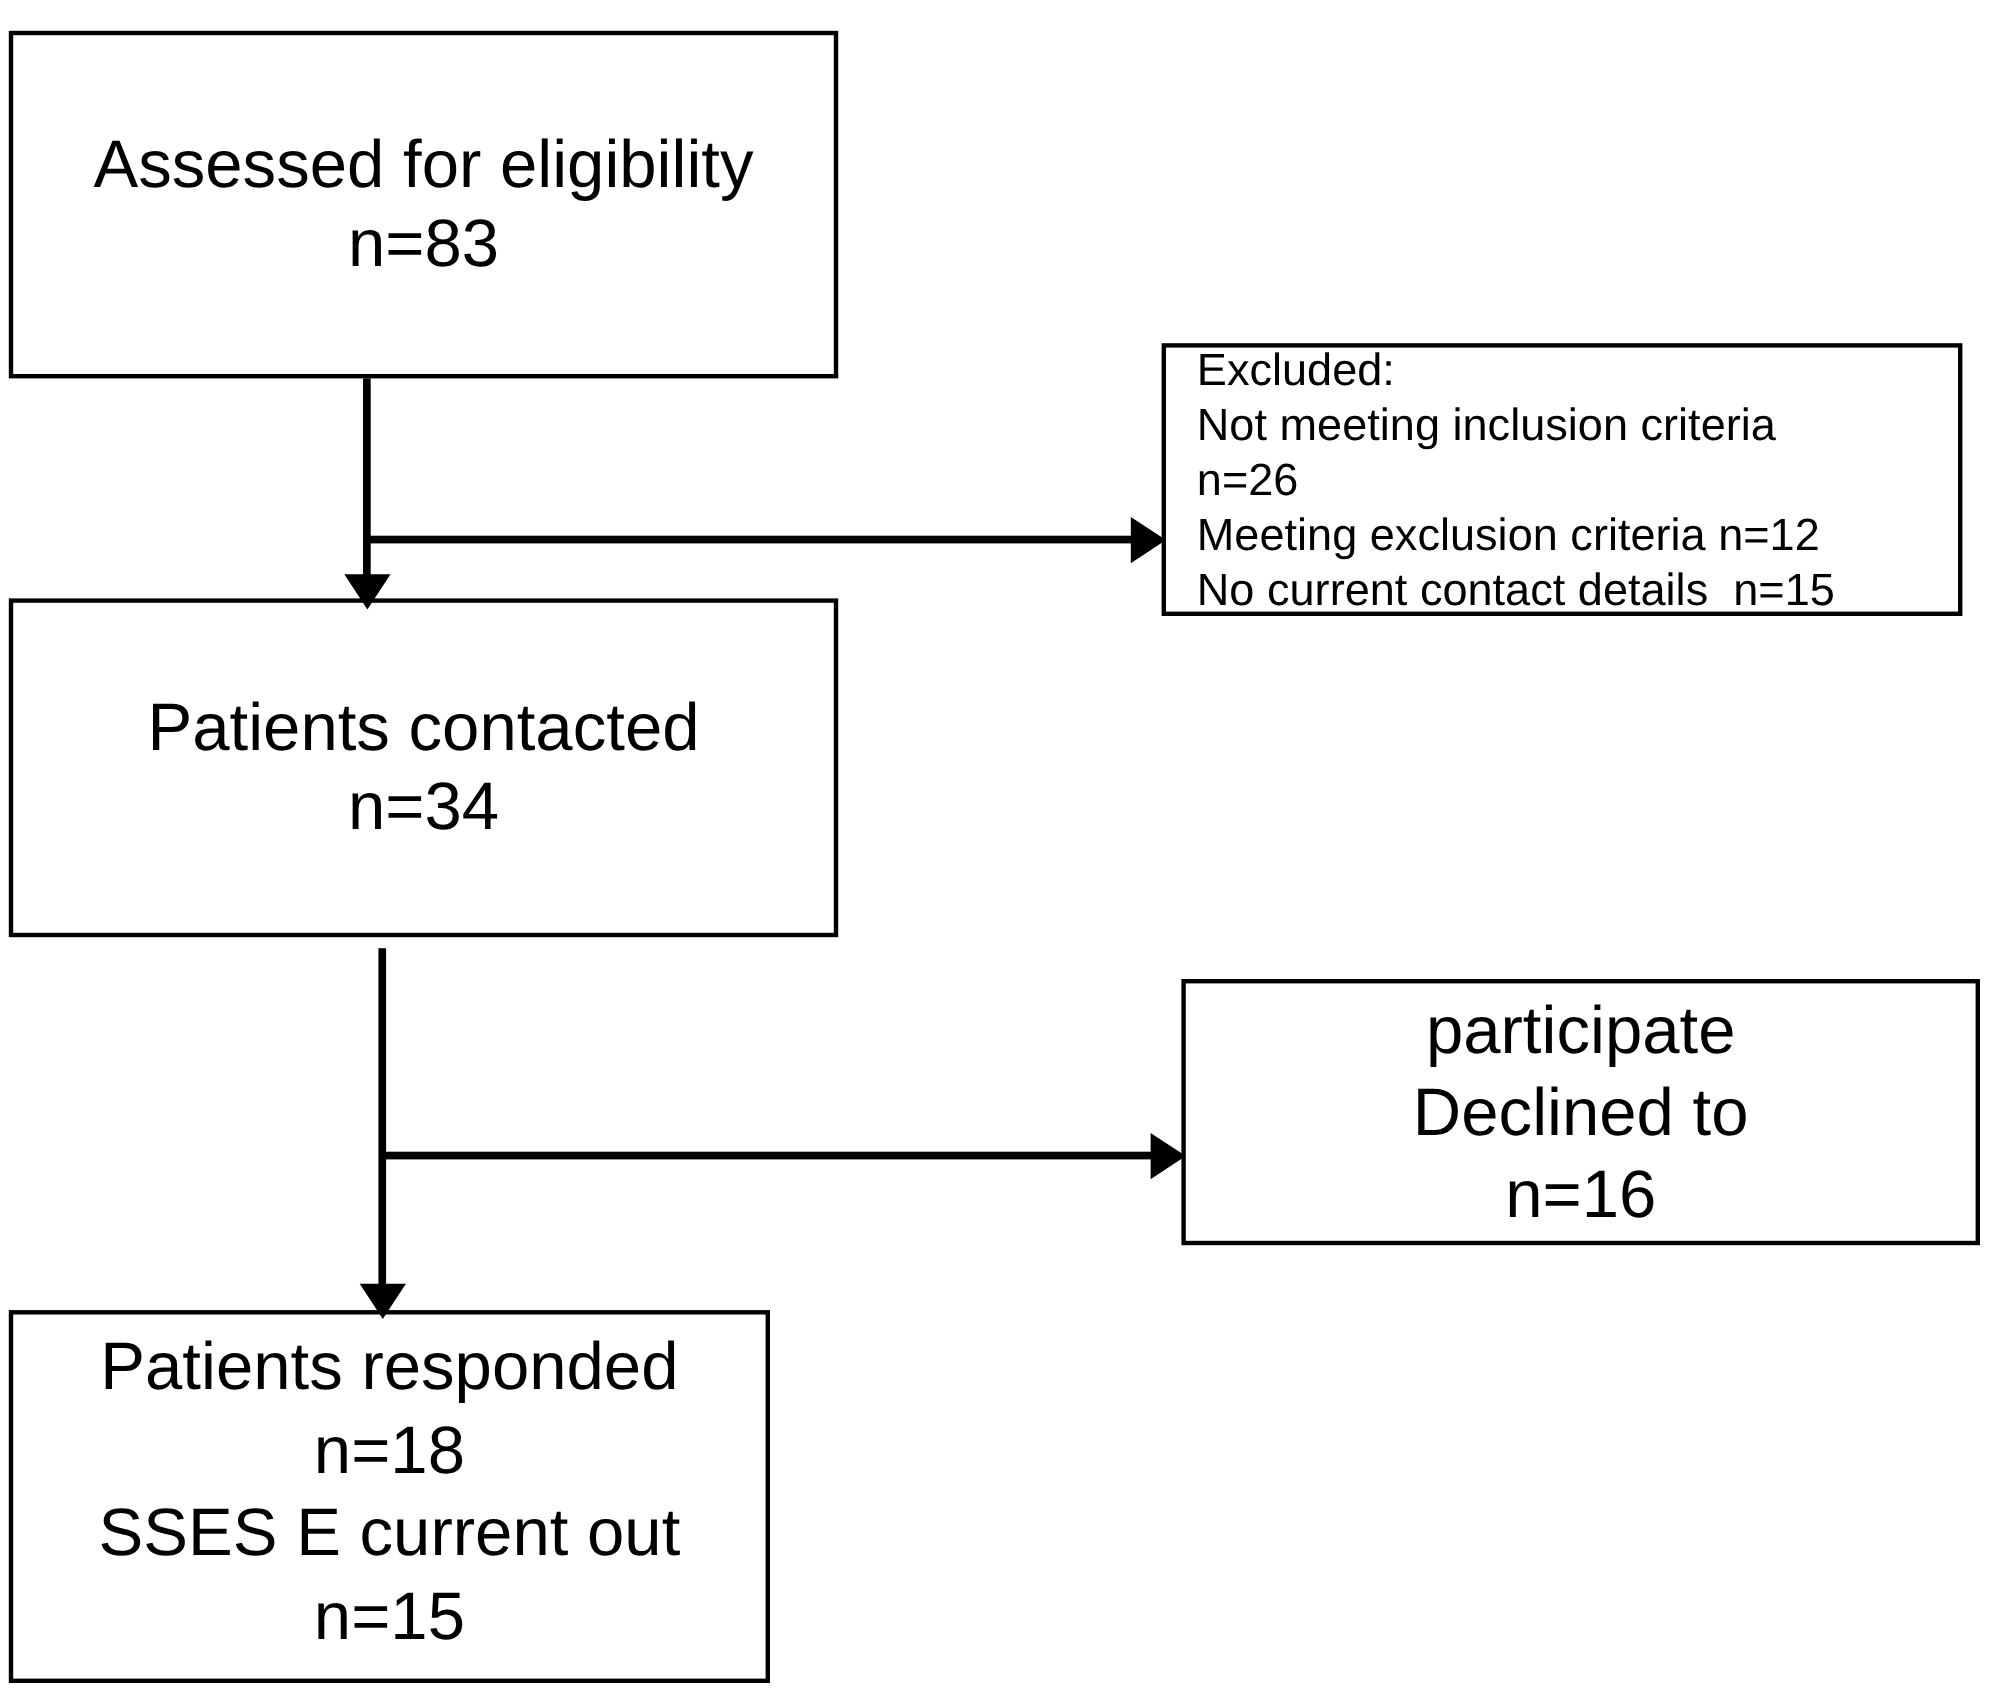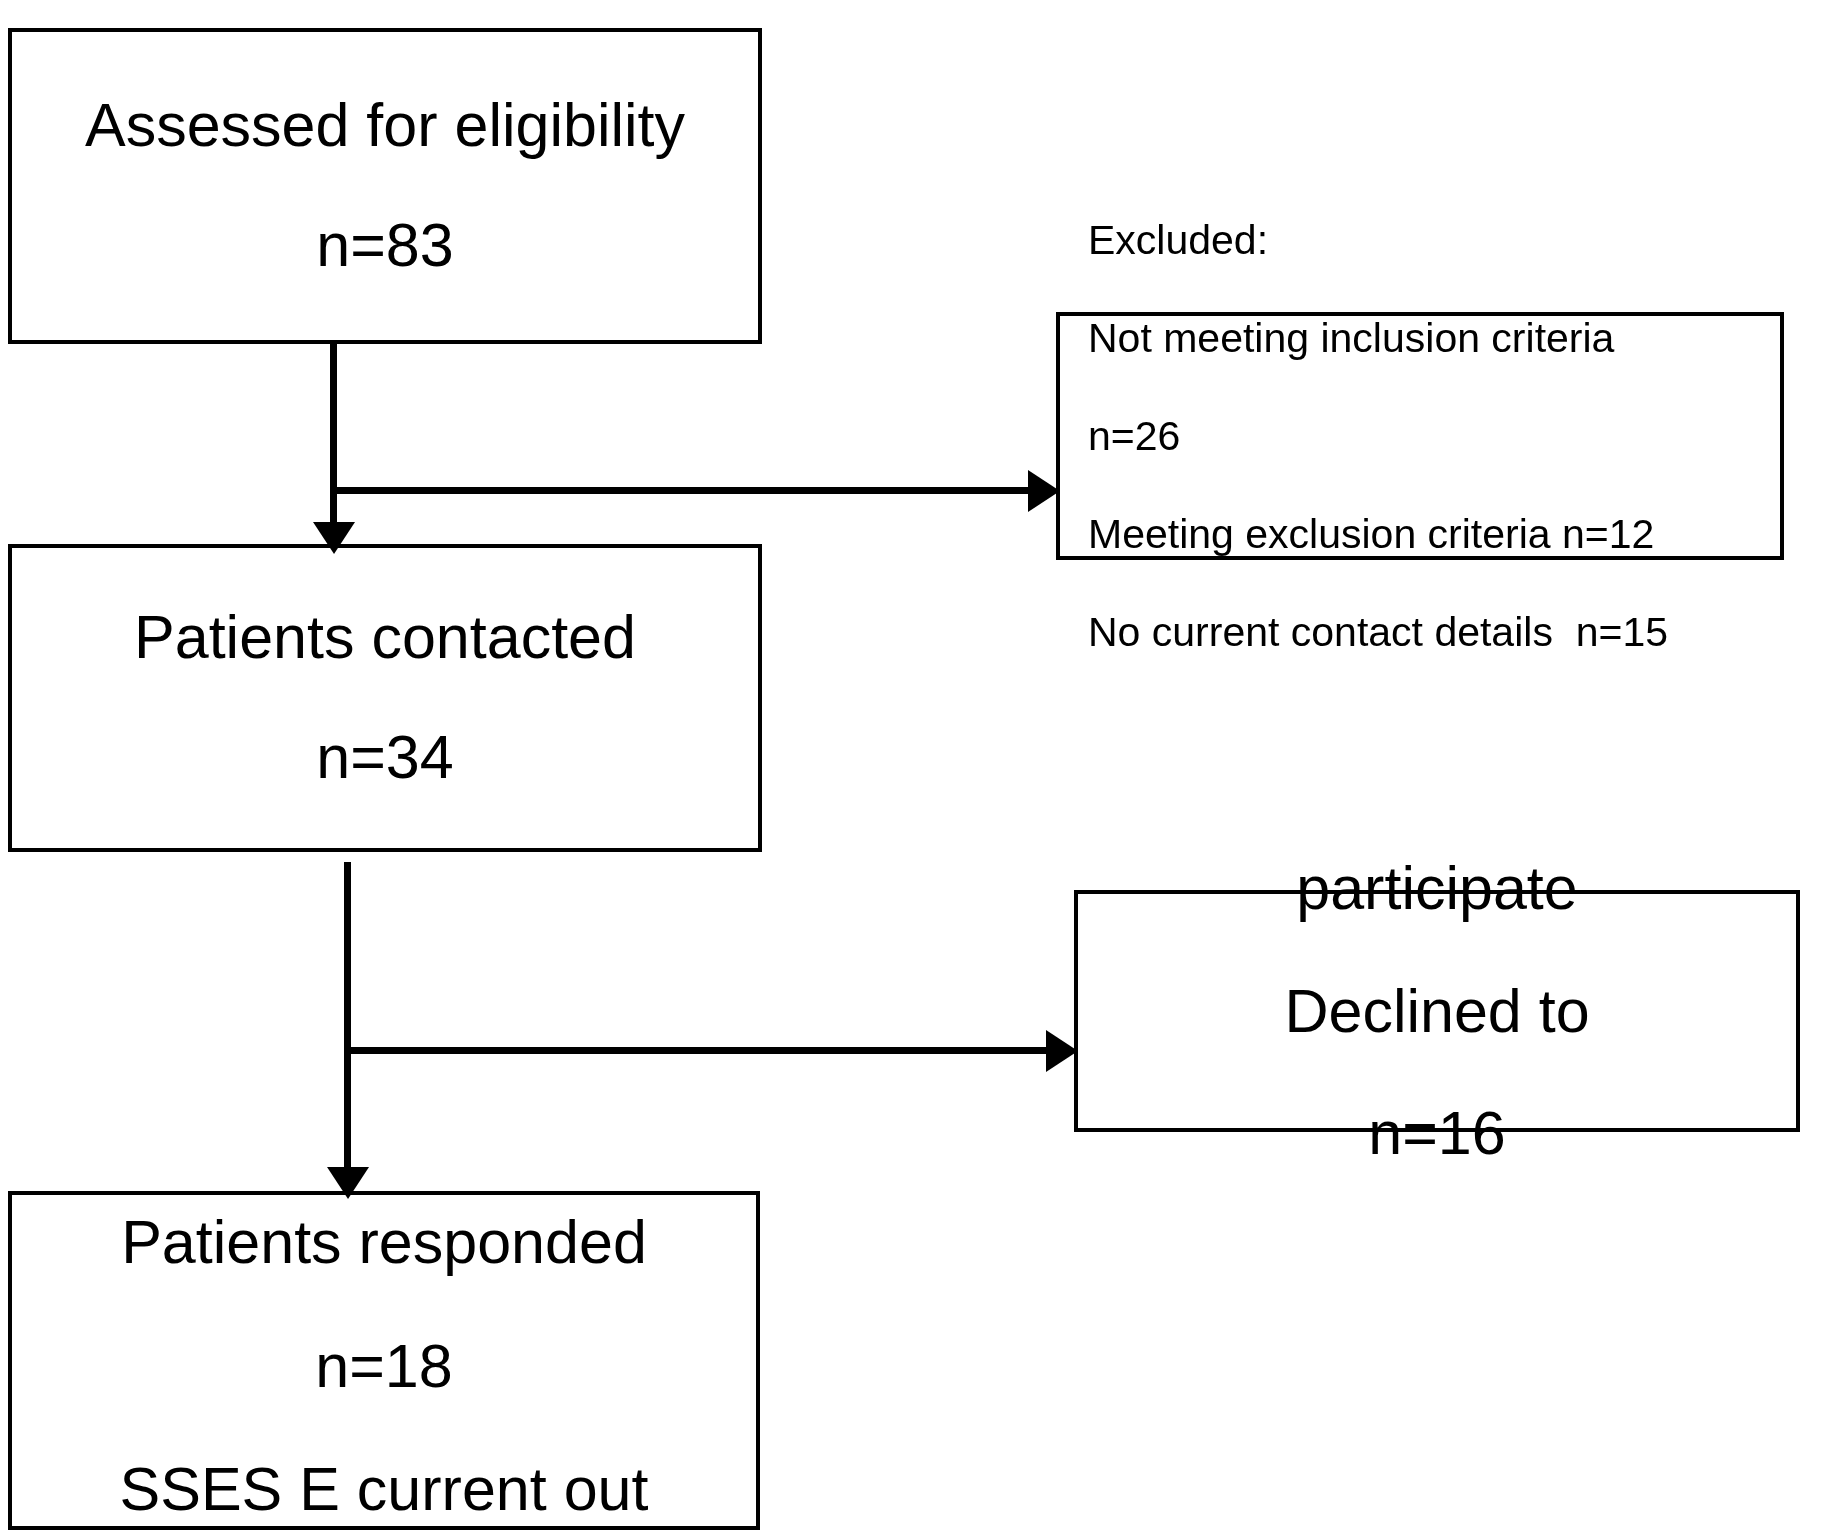--- a/index.html
+++ b/index.html
@@ -17,21 +17,20 @@
     color: #000000;
   }
   .node {
     position: absolute;
     box-sizing: border-box;
     border: 4px solid #000000;
     background: #ffffff;
     display: flex;
     flex-direction: column;
     justify-content: center;
-    gap: 48px;
   }
   .node.center { align-items: center; text-align: center; }
   .node.left   { align-items: flex-start; text-align: left; }
   .line {
     position: absolute;
     white-space: pre;
     line-height: 1.18;
   }
 
   
@@ -54,21 +53,21 @@
   #node-contacted .line { position: static; font-size: 61px; }
 
   
   #node-declined {
     left: 1074px; top: 890px; width: 726px; height: 242px;
   }
   #node-declined .line { position: static; font-size: 61px; line-height: 1.22; }
 
   
   #node-responded {
-    left: 8px; top: 1191px; width: 752px; height: 339px;
+    left: 8px; top: 1191px; width: 692px; height: 339px;
     justify-content: flex-start;
     padding-top: 10px;
   }
   #node-responded .line { position: static; font-size: 61px; line-height: 1.24; }
 
   
   .conn {
     position: absolute;
     background: #000000;
   }

